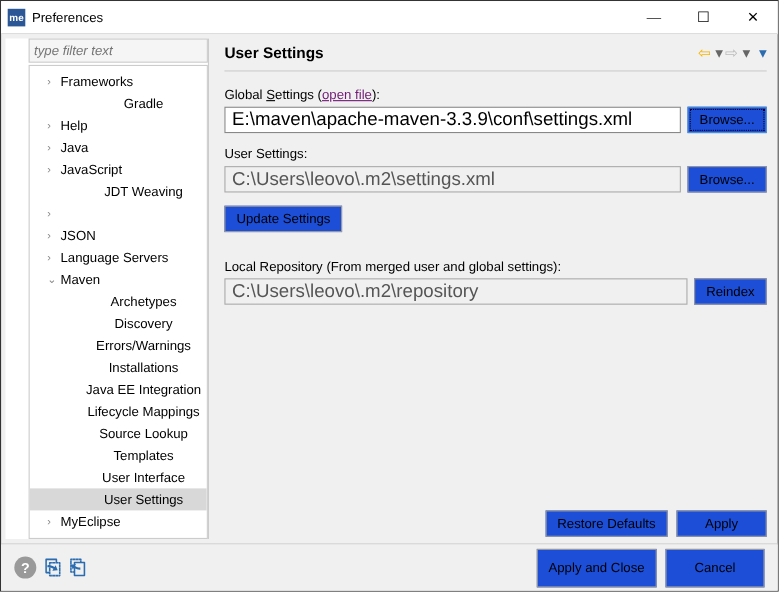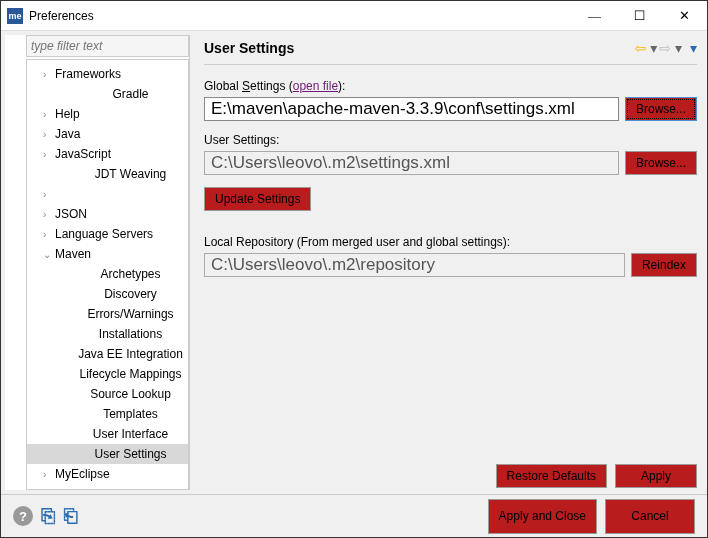--- a/index.html
+++ b/index.html
@@ -27,21 +27,21 @@
 .arrow-back { color: #f7b500; }
 .arrow-fwd { color: #bbb; }
 .arrow-tiny { font-size: 9px; color: #666; margin-left: 2px; }
 .menu-tri { color: #2b6cb0; font-size: 10px; margin-left: 6px; }
 .section-label { font-size: 12px; margin-bottom: 4px; }
 .section-label .underline { text-decoration: underline; }
 .section-label a { color: #701a75; text-decoration: underline; }
 .row { display: flex; gap: 6px; margin-bottom: 12px; }
 .row input[type=text] { flex: 1; height: 24px; padding: 2px 6px; border: 1px solid #888; background: #fff; font-size: 17px; }
 .row input[readonly] { background: #f0f0f0; color: #555; border-color: #aaa; }
-.row button, .btn { height: 24px; padding: 0 10px; background: #b91c1c; border: 1px solid #999; font-size: 12px; cursor: default; }
+.row button, .btn { height: 24px; padding: 0 10px; background: #1d4ed8; border: 1px solid #999; font-size: 12px; cursor: default; }
 .row button.focused { outline: 1px dotted #000; outline-offset: -3px; border-color: #4a90d9; }
 .btn-group { display: flex; justify-content: flex-end; gap: 8px; margin-top: auto; padding-top: 12px; }
 .btn-group .btn { min-width: 82px; }
 .footer { height: 42px; display: flex; align-items: center; padding: 0 12px; background: #f0f0f0; }
 .footer-icons { display: flex; gap: 8px; align-items: center; }
 .footer-icons .help { width: 20px; height: 20px; border-radius: 50%; background: #999; color: #fff; display: flex; align-items: center; justify-content: center; font-weight: bold; font-size: 13px; }
 .footer-icons .io { color: #2b6cb0; font-size: 18px; font-weight: bold; }
 .footer-btns { margin-left: auto; display: flex; gap: 8px; }
 .footer-btns .btn { min-width: 90px; height: 35px; }
 .spacer { flex: 1; }

